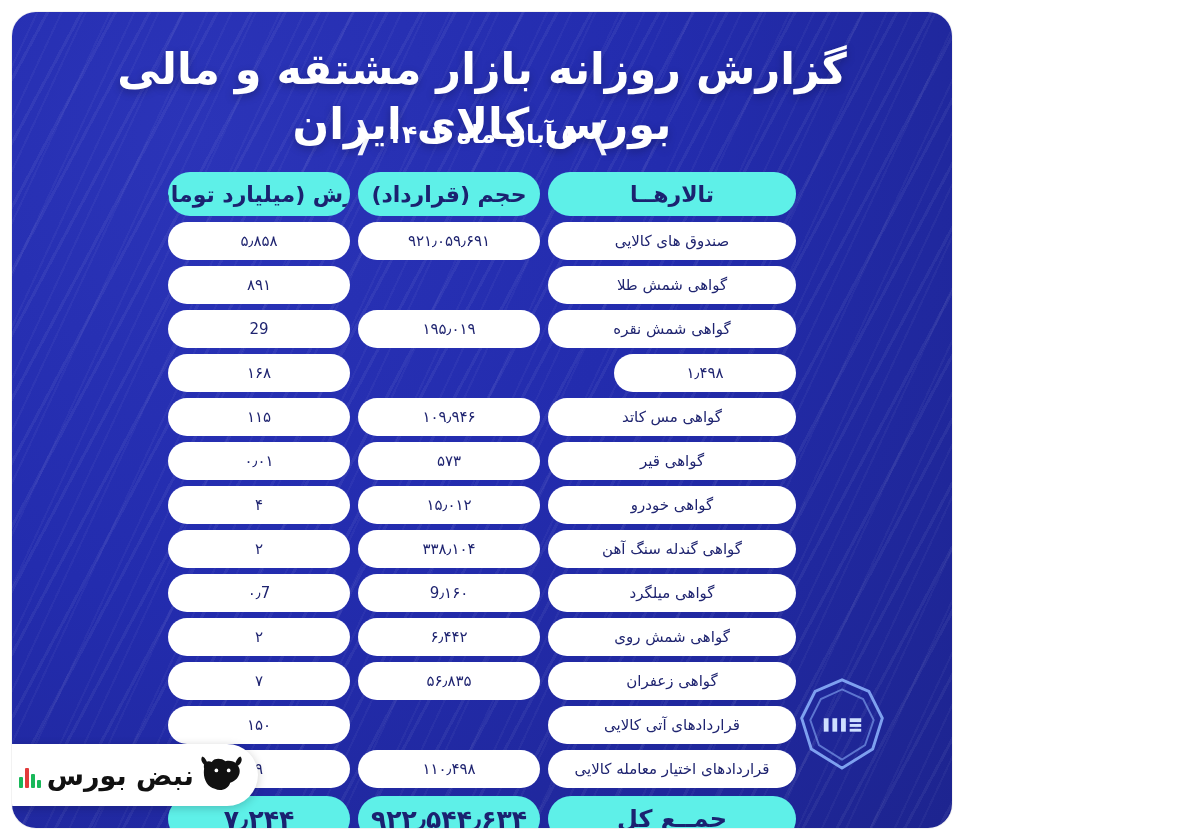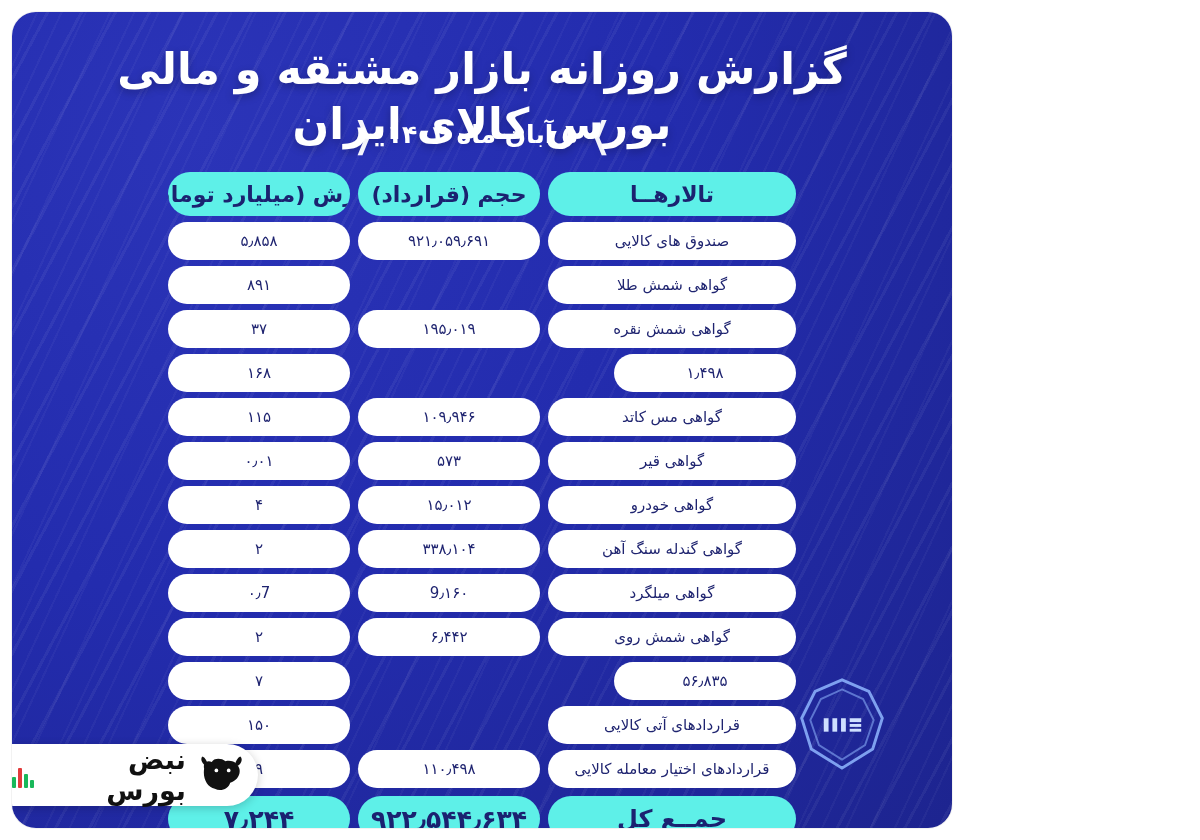--- a/index.html
+++ b/index.html
@@ -153,21 +153,21 @@
     left: 0;
     bottom: 22px;
     width: 232px;
     height: 62px;
     background: #ffffff;
     border-top-right-radius: 31px;
     border-bottom-right-radius: 31px;
     display: flex;
     align-items: center;
     justify-content: flex-start;
-    gap: 12px;
+    gap: 4px;
     padding-right: 14px;
     box-shadow: 0 2px 10px rgba(0,0,0,0.2);
     direction: rtl;
   }
   .brand .bull {
     width: 46px; height: 42px;
     position: relative;
     flex: 0 0 auto;
   }
   .brand-text {
@@ -212,21 +212,21 @@
       <div class="cell c-vol">۹۲۱٫۰۵۹٫۶۹۱</div>
       <div class="cell c-value">۵٫۸۵۸</div>
     </div>
     <div class="row">
       <div class="cell c-hall">گواهی شمش طلا</div>
       <div class="cell c-value">۸۹۱</div>
     </div>
     <div class="row">
       <div class="cell c-hall">گواهی شمش نقره</div>
       <div class="cell c-vol">۱۹۵٫۰۱۹</div>
-      <div class="cell c-value">۳۷</div>
+      <div class="cell c-value">29</div>
     </div>
     <div class="row">
       <div class="cell c-vol">۱٫۴۹۸</div>
       <div class="cell c-value">۱۶۸</div>
     </div>
     <div class="row">
       <div class="cell c-hall">گواهی مس کاتد</div>
       <div class="cell c-vol">۱۰۹٫۹۴۶</div>
       <div class="cell c-value">۱۱۵</div>
     </div>
@@ -249,20 +249,21 @@
       <div class="cell c-hall">گواهی میلگرد</div>
       <div class="cell c-vol">9٫۱۶۰</div>
       <div class="cell c-value">۰٫7</div>
     </div>
     <div class="row">
       <div class="cell c-hall">گواهی شمش روی</div>
       <div class="cell c-vol">۶٫۴۴۲</div>
       <div class="cell c-value">۲</div>
     </div>
     <div class="row">
+      <div class="cell c-hall">گواهی زعفران</div>
       <div class="cell c-vol">۵۶٫۸۳۵</div>
       <div class="cell c-value">۷</div>
     </div>
     <div class="row">
       <div class="cell c-hall">قراردادهای آتی کالایی</div>
       <div class="cell c-value">۱۵۰</div>
     </div>
     <div class="row">
       <div class="cell c-hall">قراردادهای اختیار معامله کالایی</div>
       <div class="cell c-vol">۱۱۰٫۴۹۸</div>

